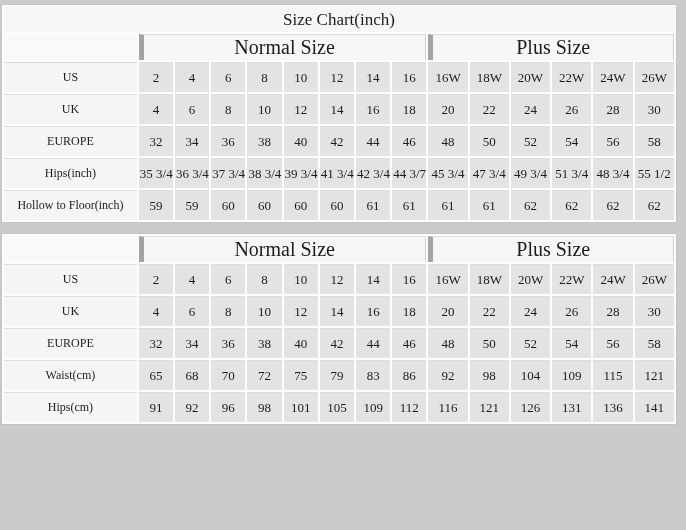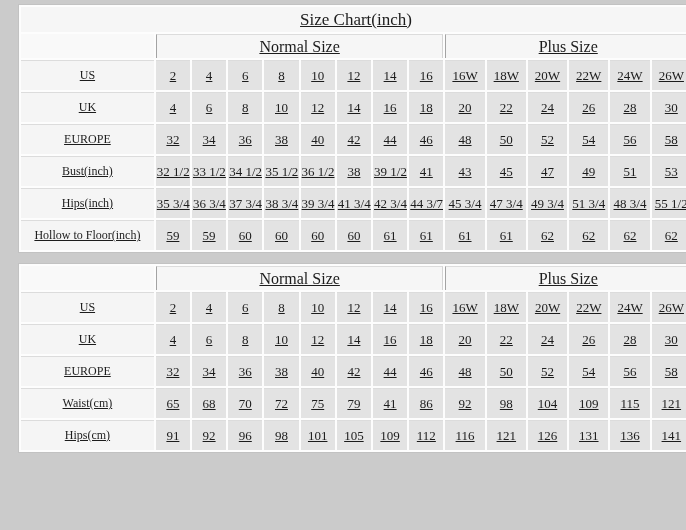--- a/index.html
+++ b/index.html
@@ -6,23 +6,22 @@
     margin: 0;
     padding: 0;
     background: #cbcbcb;
     font-family: "Liberation Serif", "DejaVu Serif", serif;
     color: #1c1c1c;
   }
   .page {
     width: 686px;
     height: 530px;
     box-sizing: border-box;
-    padding: 4px 18px;
+    padding: 4px 1px;
     background: #cbcbcb;
-    text-decoration: underline;
   }
   table.size-chart {
     width: 676px;
     table-layout: fixed;
     border-collapse: separate;
     border-spacing: 2px;
     background: #fdfdfd;
     border: 1px solid #c2c2c2;
   }
   table.size-chart + table.size-chart,
@@ -35,23 +34,23 @@
     white-space: nowrap;
   }
   td.title-cell {
     background: #f6f6f6;
     font-size: 17px;
     height: 23px;
     border-top: none;
   }
   td.group-header {
     background: #f6f6f6;
-    font-size: 16px;
+    font-size: 20px;
     height: 21px;
-    border-left: 1px solid #a3a3a3;
+    border-left: 5px solid #a3a3a3;
     border-right: 1px solid #d4d4d4;
   }
   td.corner-cell {
     background: #f9f9f9;
     border-top: none;
   }
   td.label-cell {
     background: #f5f5f5;
     font-size: 12px;
     height: 27px;
@@ -130,37 +129,20 @@
           <td class="data-cell">44</td>
           <td class="data-cell">46</td>
           <td class="data-cell">48</td>
           <td class="data-cell">50</td>
           <td class="data-cell">52</td>
           <td class="data-cell">54</td>
           <td class="data-cell">56</td>
           <td class="data-cell">58</td>
         </tr>
         <tr>
-          <td class="label-cell">Bust(inch)</td>
-          <td class="data-cell">32 1/2</td>
-          <td class="data-cell">33 1/2</td>
-          <td class="data-cell">34 1/2</td>
-          <td class="data-cell">35 1/2</td>
-          <td class="data-cell">36 1/2</td>
-          <td class="data-cell">38</td>
-          <td class="data-cell">39 1/2</td>
-          <td class="data-cell">41</td>
-          <td class="data-cell">43</td>
-          <td class="data-cell">45</td>
-          <td class="data-cell">47</td>
-          <td class="data-cell">49</td>
-          <td class="data-cell">51</td>
-          <td class="data-cell">53</td>
-        </tr>
-        <tr>
           <td class="label-cell">Hips(inch)</td>
           <td class="data-cell">35 3/4</td>
           <td class="data-cell">36 3/4</td>
           <td class="data-cell">37 3/4</td>
           <td class="data-cell">38 3/4</td>
           <td class="data-cell">39 3/4</td>
           <td class="data-cell">41 3/4</td>
           <td class="data-cell">42 3/4</td>
           <td class="data-cell">44 3/7</td>
           <td class="data-cell">45 3/4</td>
@@ -258,21 +240,21 @@
           <td class="data-cell">58</td>
         </tr>
         <tr>
           <td class="label-cell">Waist(cm)</td>
           <td class="data-cell">65</td>
           <td class="data-cell">68</td>
           <td class="data-cell">70</td>
           <td class="data-cell">72</td>
           <td class="data-cell">75</td>
           <td class="data-cell">79</td>
-          <td class="data-cell">41</td>
+          <td class="data-cell">83</td>
           <td class="data-cell">86</td>
           <td class="data-cell">92</td>
           <td class="data-cell">98</td>
           <td class="data-cell">104</td>
           <td class="data-cell">109</td>
           <td class="data-cell">115</td>
           <td class="data-cell">121</td>
         </tr>
         <tr>
           <td class="label-cell">Hips(cm)</td>

